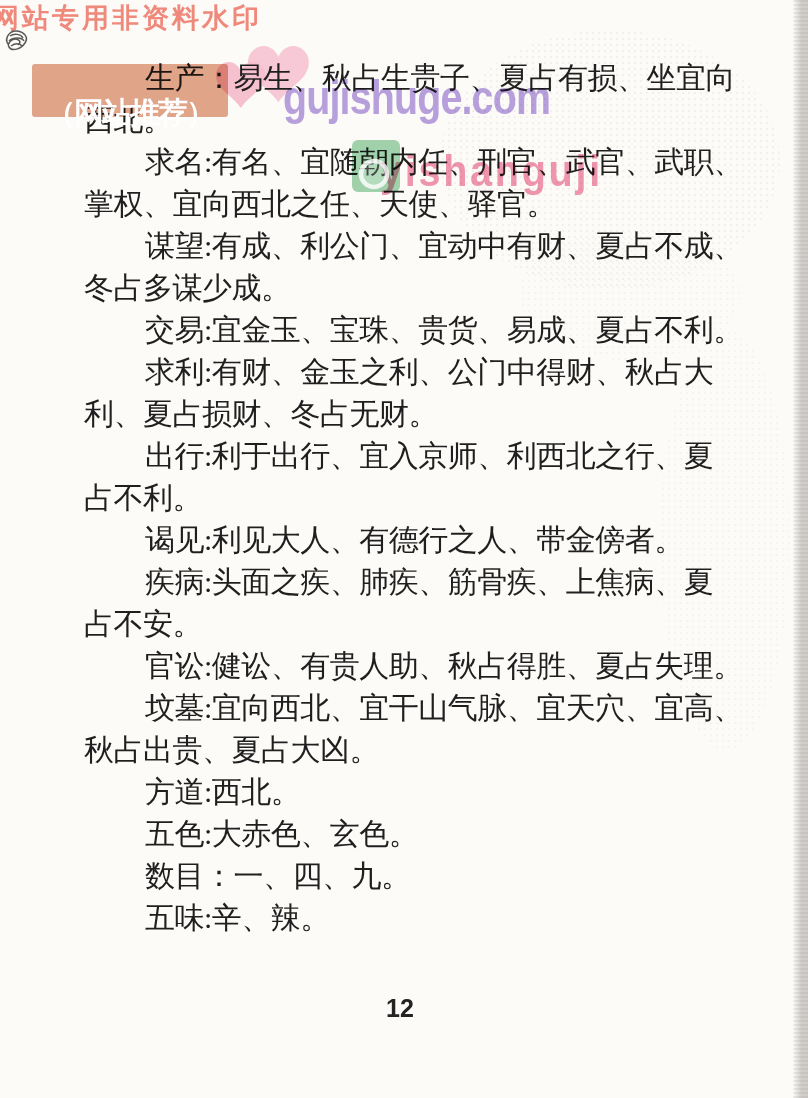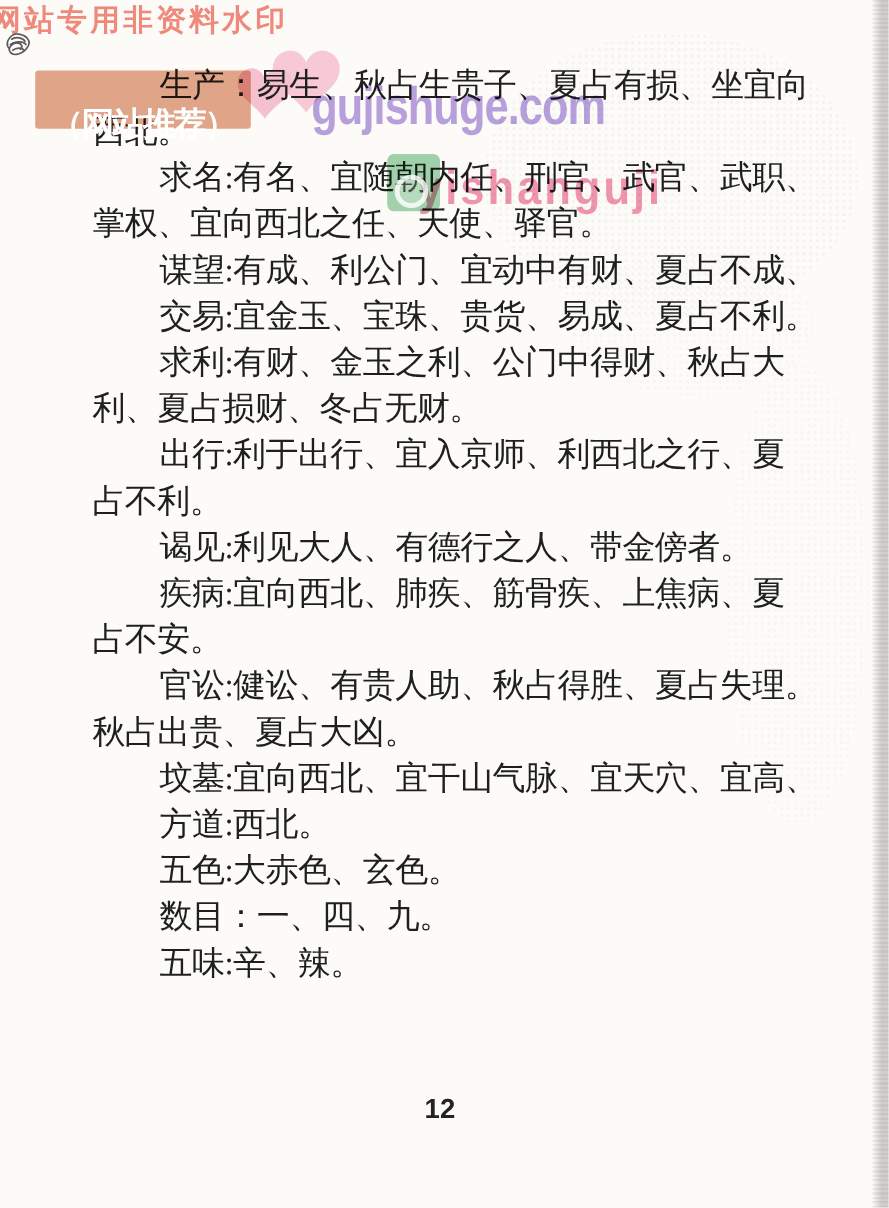--- a/index.html
+++ b/index.html
@@ -91,31 +91,32 @@
       <path transform="translate(34,0) scale(1.9)" fill="#f6bfd0" opacity="0.85" d="M23.6,0c-3.4,0-6.3,2.7-7.6,5.6C14.7,2.7,11.8,0,8.4,0C3.8,0,0,3.8,0,8.4c0,9.4,9.5,11.9,16,21.2c6.5-9.3,16-11.8,16-21.2C32,3.8,28.2,0,23.6,0z"></path>
     </g>
   </svg>
 
   <div class="text-block" id="text-lines">
       <div class="line indent">生产：易生、秋占生贵子、夏占有损、坐宜向</div>
       <div class="line">西北。</div>
       <div class="line indent">求名:有名、宜随朝内任、刑官、武官、武职、</div>
       <div class="line">掌权、宜向西北之任、天使、驿官。</div>
       <div class="line indent">谋望:有成、利公门、宜动中有财、夏占不成、</div>
+      <div class="line">冬占多谋少成。</div>
       <div class="line indent">交易:宜金玉、宝珠、贵货、易成、夏占不利。</div>
       <div class="line indent">求利:有财、金玉之利、公门中得财、秋占大</div>
       <div class="line">利、夏占损财、冬占无财。</div>
       <div class="line indent">出行:利于出行、宜入京师、利西北之行、夏</div>
       <div class="line">占不利。</div>
       <div class="line indent">谒见:利见大人、有德行之人、带金傍者。</div>
-      <div class="line indent">疾病:宜向西北、肺疾、筋骨疾、上焦病、夏</div>
+      <div class="line indent">疾病:头面之疾、肺疾、筋骨疾、上焦病、夏</div>
       <div class="line">占不安。</div>
       <div class="line indent">官讼:健讼、有贵人助、秋占得胜、夏占失理。</div>
+      <div class="line indent">坟墓:宜向西北、宜干山气脉、宜天穴、宜高、</div>
       <div class="line">秋占出贵、夏占大凶。</div>
-      <div class="line indent">坟墓:宜向西北、宜干山气脉、宜天穴、宜高、</div>
       <div class="line indent">方道:西北。</div>
       <div class="line indent">五色:大赤色、玄色。</div>
       <div class="line indent">数目：一、四、九。</div>
       <div class="line indent">五味:辛、辣。</div>
     </div>
 
   <div class="badge-bg"></div>
   <div class="wm-site">gujishuge.com</div>
   <div class="green-box"></div>
   <div class="wm-hand">yishanguji</div>

